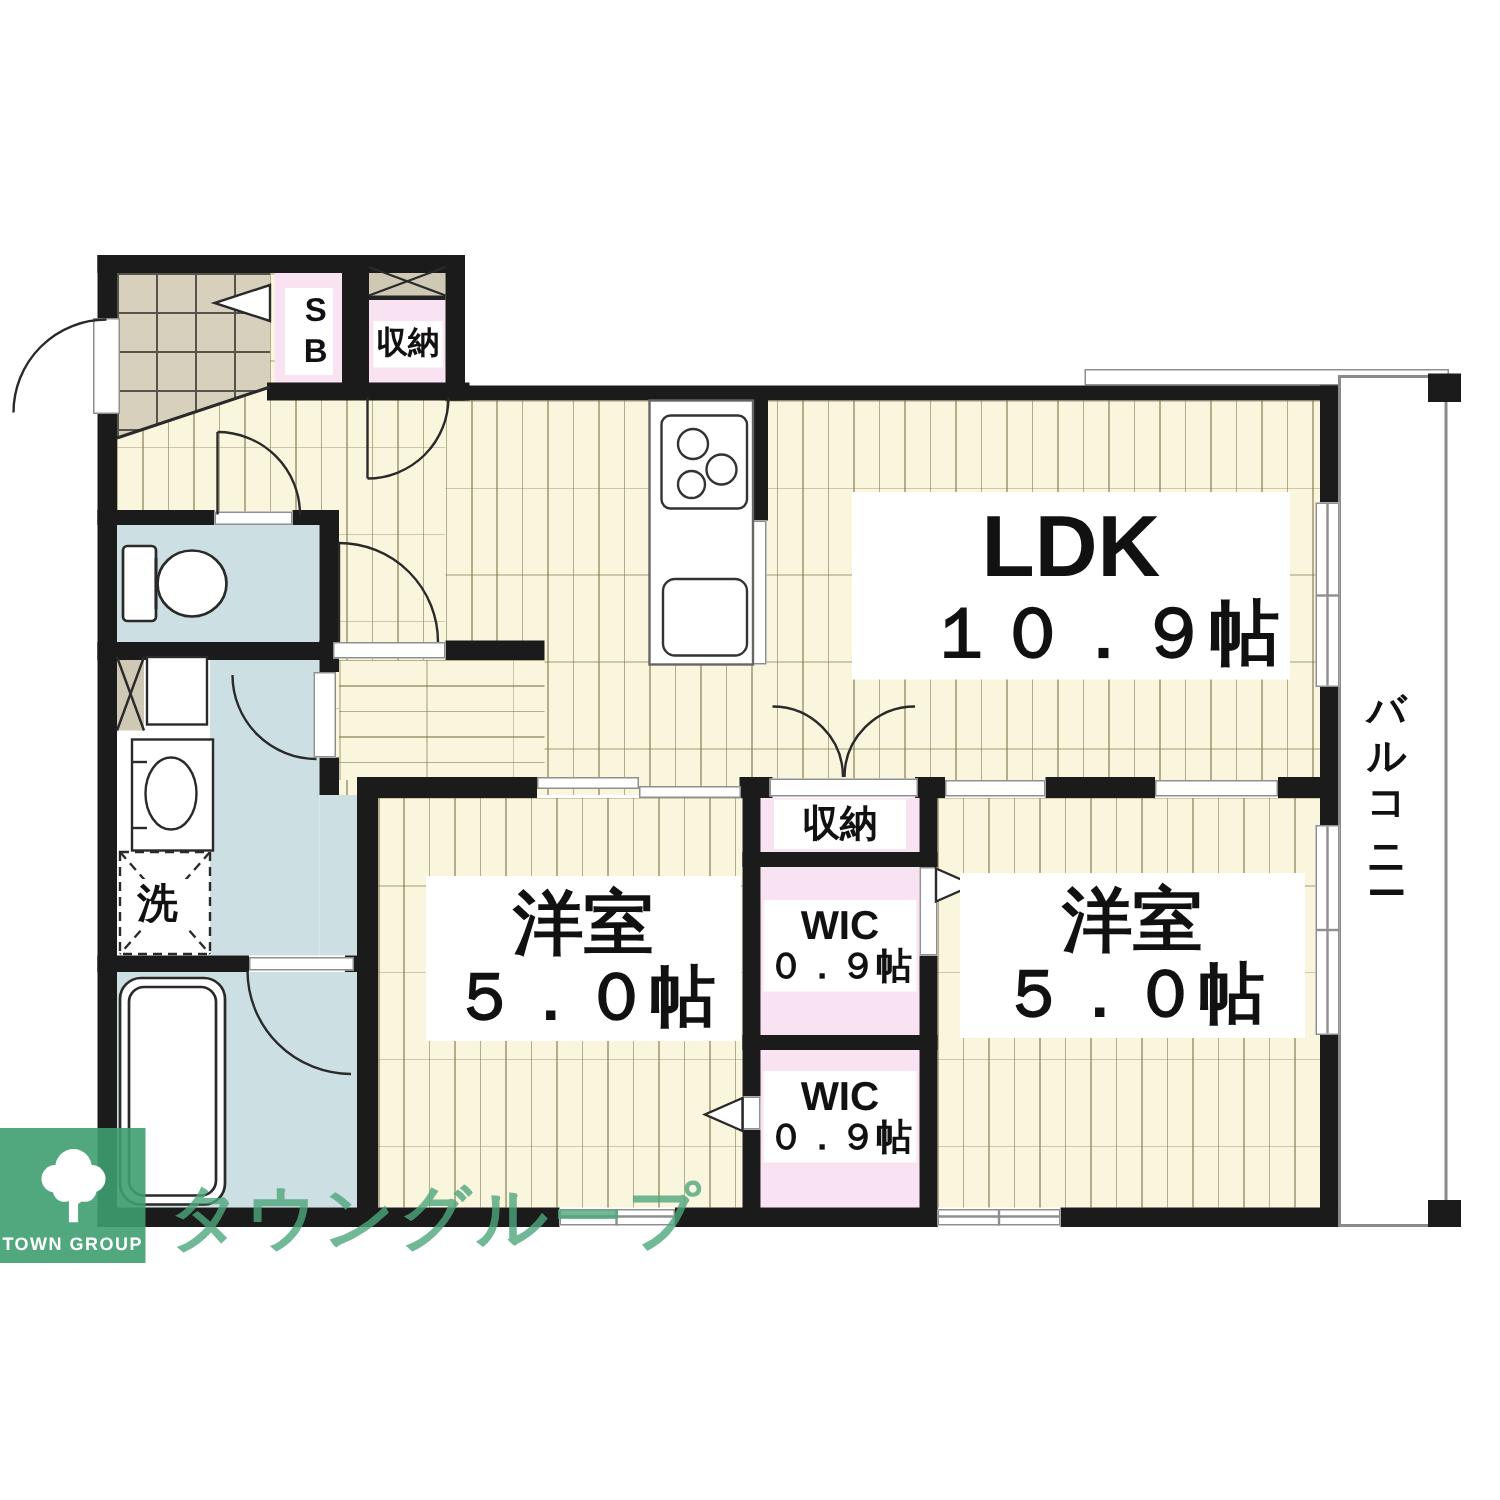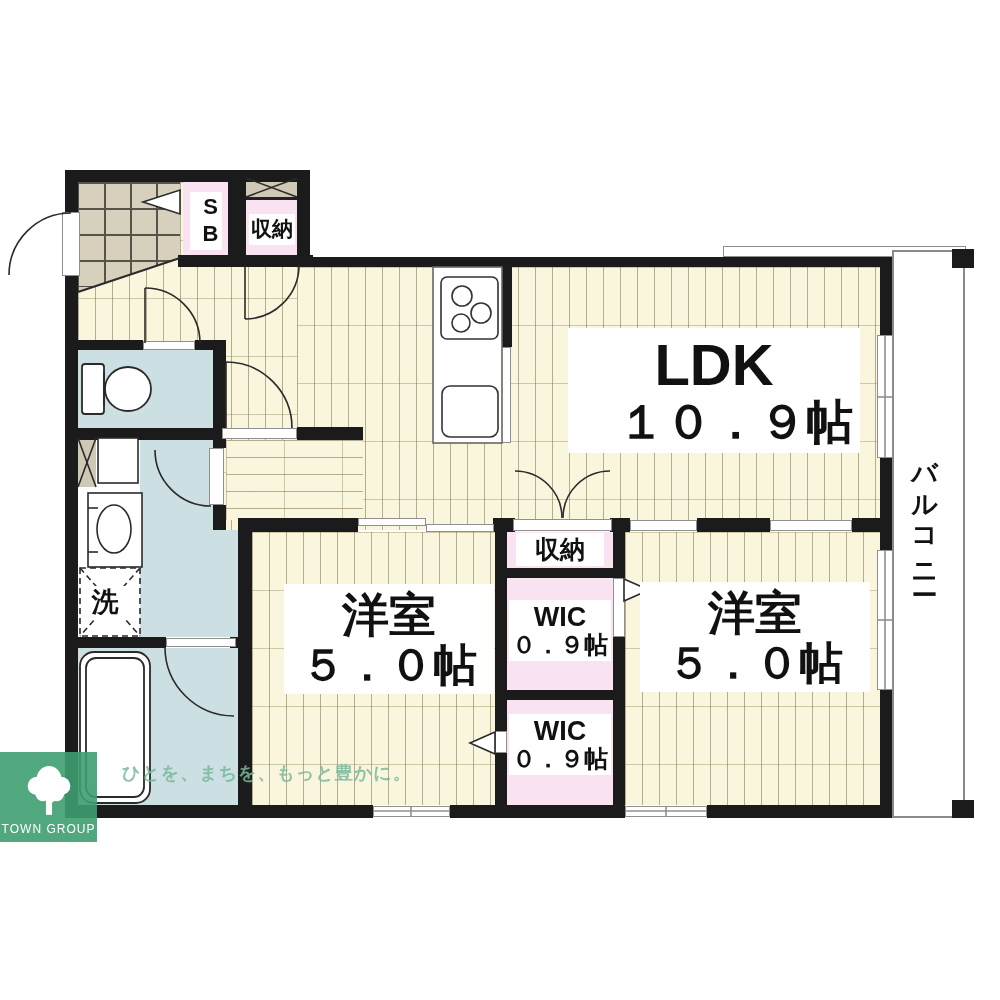--- a/index.html
+++ b/index.html
@@ -226,17 +226,17 @@
         <circle cx="20" cy="10" r="8"></circle>
           <circle cx="12" cy="15" r="6"></circle>
           <circle cx="28" cy="15" r="6"></circle>
         <circle cx="16" cy="20" r="5"></circle>
           <circle cx="25" cy="20" r="5"></circle>
         <path d="M18 18 L18 34 L22 34 L22 18 Z"></path>
         <path d="M18 24 L11 19 L12 17 L18 21 Z"></path>
           <path d="M22 26 L29 21 L28 19 L22 23 Z"></path>
       </g>
     </svg>
-    <div style="color:#fff;font-size:12px;font-weight:normal;letter-spacing:1px;margin-bottom:6px;">TOWN GROUP</div>
-  </div>
-  <div class="wm" style="left:122px;top:761px;font-size:18px;font-weight:bold;color:rgba(120,185,155,0.85);letter-spacing:1px;">ひとを、まちを、もっと豊かに。</div>
+    <div style="color:#fff;font-size:12px;font-weight:bold;letter-spacing:1px;margin-bottom:6px;">TOWN GROUP</div>
+  </div>
+  <div class="wm" style="left:113px;top:780px;font-size:47px;font-weight:bold;color:rgba(78,166,125,0.8);letter-spacing:3px;">タウングループ</div>
 
 </div>
 
 </body></html>

